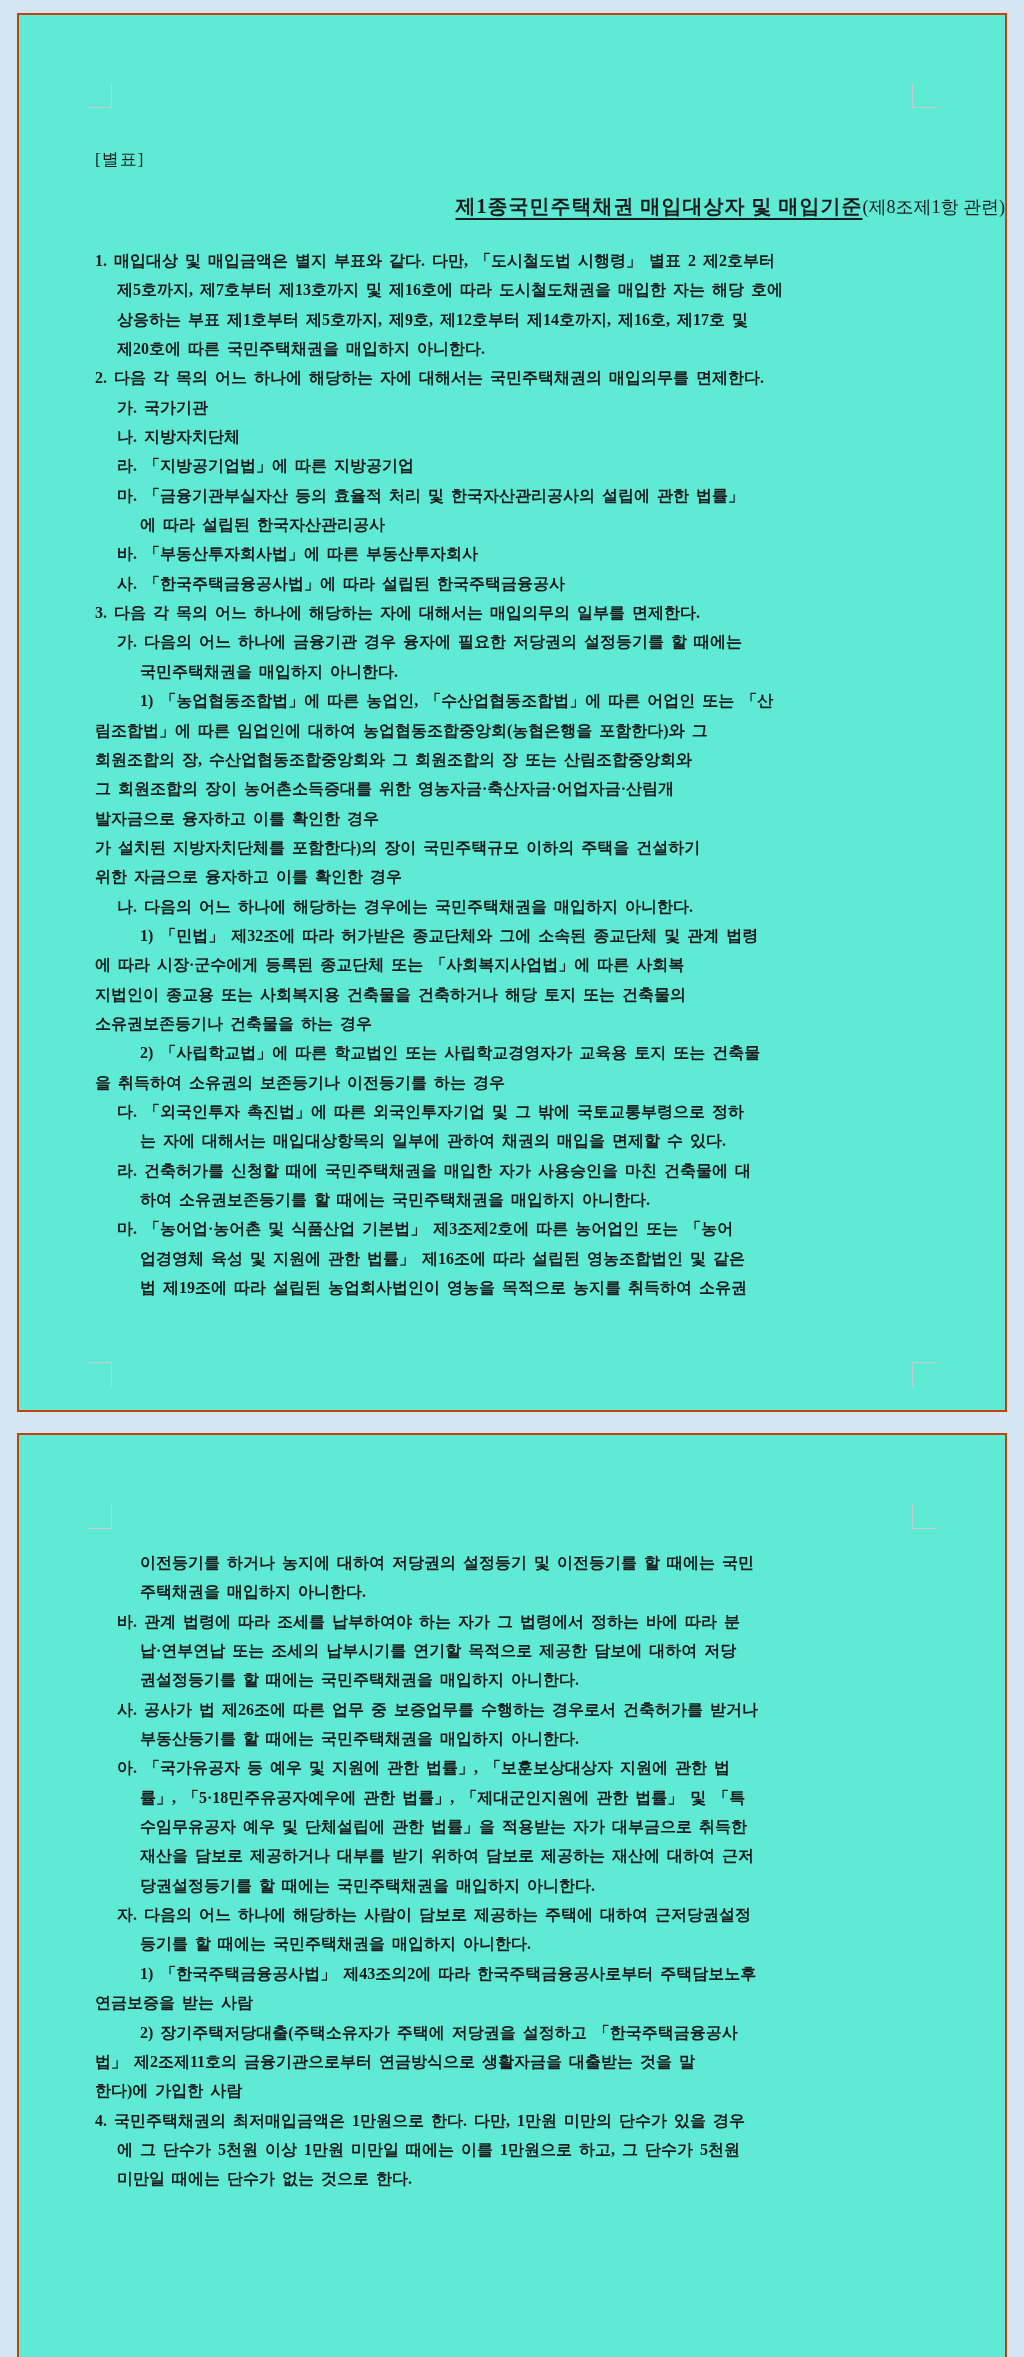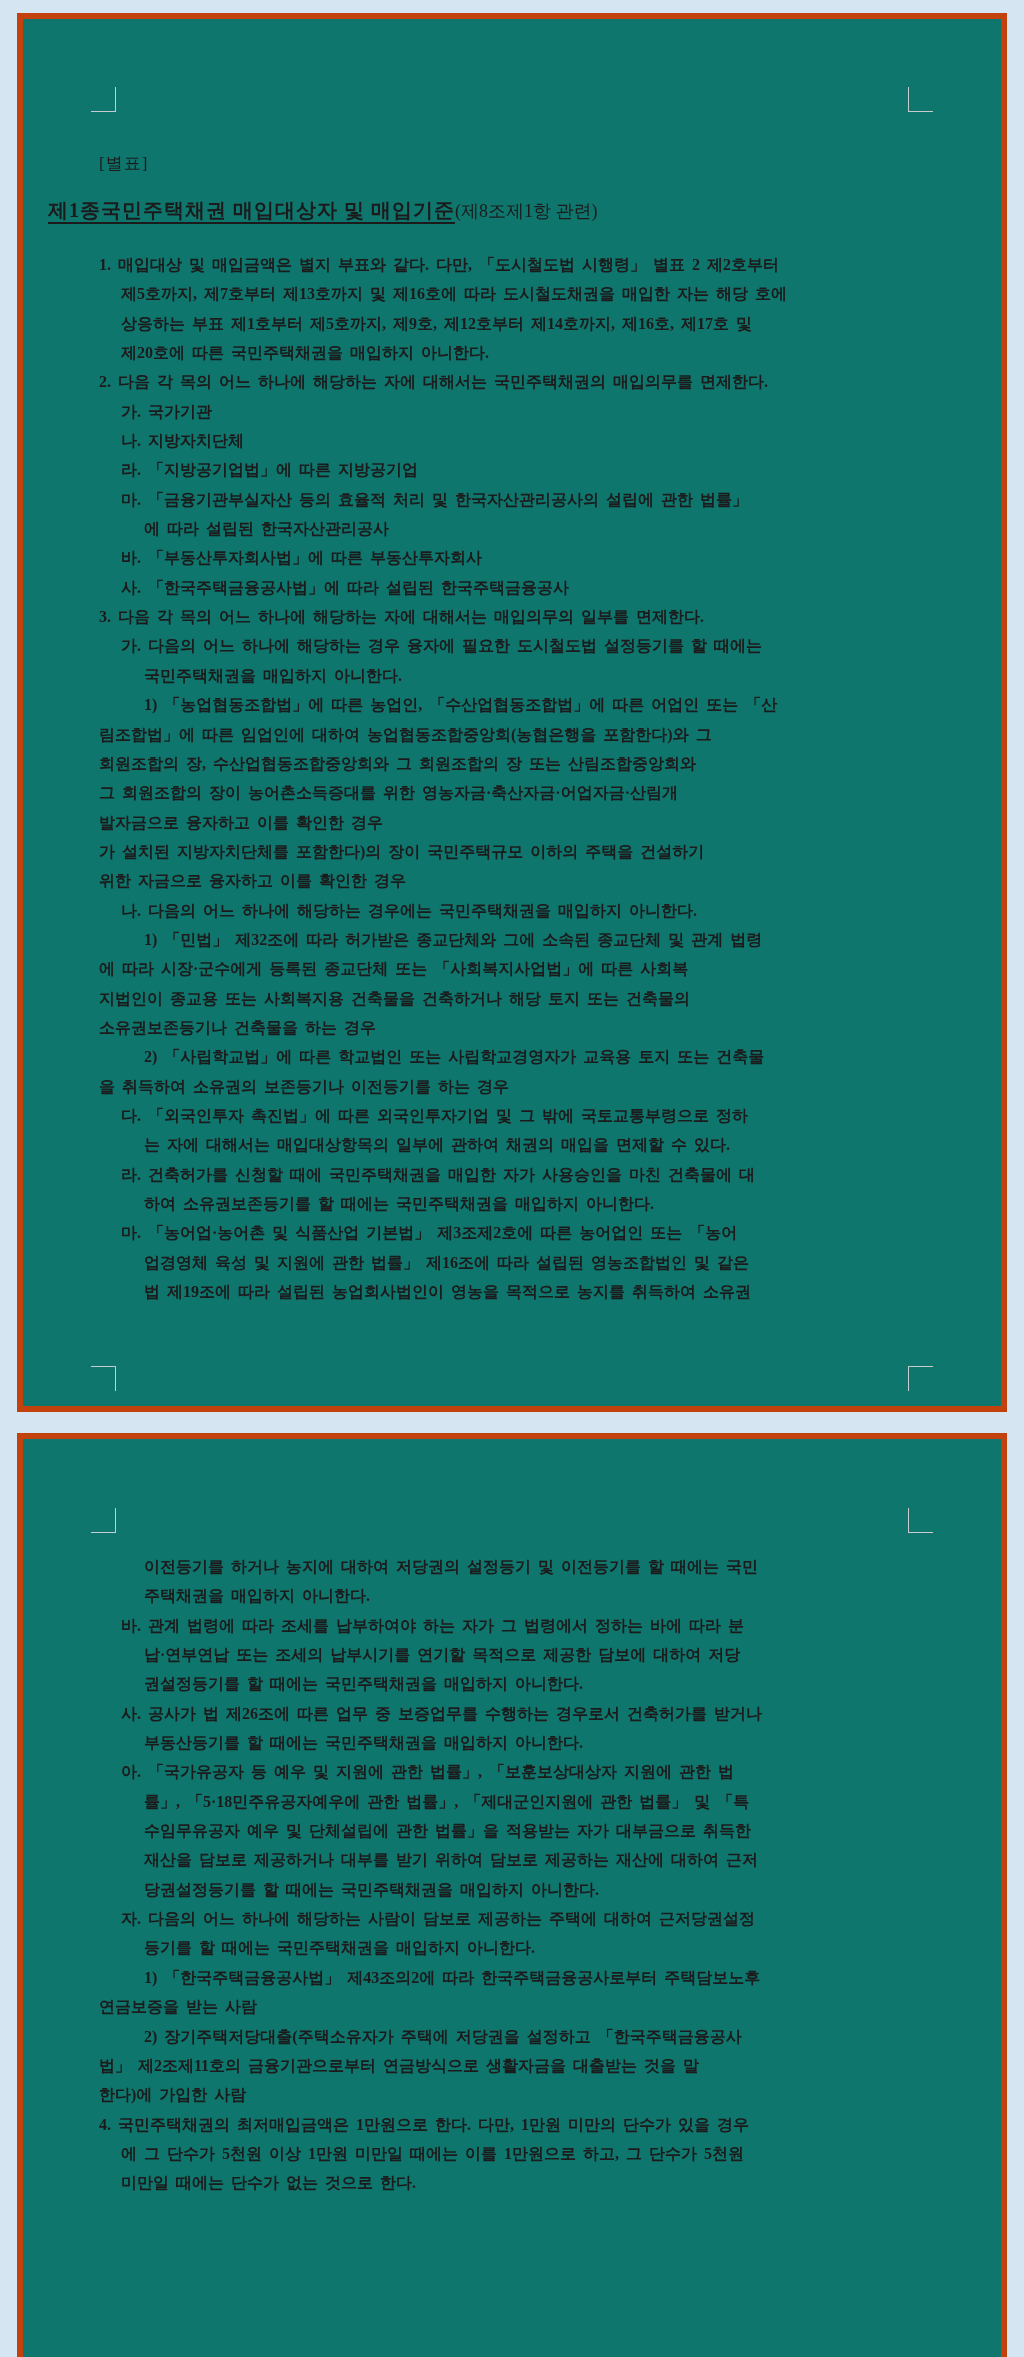--- a/index.html
+++ b/index.html
@@ -10,40 +10,39 @@
     position:relative;
     width:1024px;
     height:2357px;
     background:#d5e5f1;
     overflow:hidden;
   }
   .page{
     position:relative;
     width:990px;
     margin:0 auto;
-    background:#0f766e;
-    border:6px solid #c2410c;
+    background:#5eead4;
+    border:2px solid #c2410c;
     box-sizing:border-box;
     color:#1b1b1b;
   }
   .page-1{ margin-top:13px; height:1399px; }
   .page-2{ margin-top:21px; height:1500px; }
   .doc-label{
     position:absolute;
     left:76px; top:133px;
     font-size:17px;
     letter-spacing:1px;
   }
   .doc-title{
     position:absolute;
     top:178px; left:0; right:0;
-    text-align:left;
+    text-align:right;
     font-size:20px;
     white-space:nowrap;
-    padding-left:25px;
   }
   .doc-title .main{
     font-weight:bold;
     text-decoration:underline;
     text-underline-offset:5px;
     text-decoration-thickness:1.5px;
     letter-spacing:1px;
   }
   .doc-title .suffix{
     font-weight:normal;
@@ -101,21 +100,21 @@
         <div class="line ind1">제20호에 따른 국민주택채권을 매입하지 아니한다.</div>
         <div class="line ind0">2. 다음 각 목의 어느 하나에 해당하는 자에 대해서는 국민주택채권의 매입의무를 면제한다.</div>
         <div class="line ind1">가. 국가기관</div>
         <div class="line ind1">나. 지방자치단체</div>
         <div class="line ind1">라. 「지방공기업법」에 따른 지방공기업</div>
         <div class="line ind1">마. 「금융기관부실자산 등의 효율적 처리 및 한국자산관리공사의 설립에 관한 법률」</div>
         <div class="line ind2">에 따라 설립된 한국자산관리공사</div>
         <div class="line ind1">바. 「부동산투자회사법」에 따른 부동산투자회사</div>
         <div class="line ind1">사. 「한국주택금융공사법」에 따라 설립된 한국주택금융공사</div>
         <div class="line ind0">3. 다음 각 목의 어느 하나에 해당하는 자에 대해서는 매입의무의 일부를 면제한다.</div>
-        <div class="line ind1">가. 다음의 어느 하나에 해당하는 경우 융자에 필요한 도시철도법 설정등기를 할 때에는</div>
+        <div class="line ind1">가. 다음의 어느 하나에 금융기관 경우 융자에 필요한 저당권의 설정등기를 할 때에는</div>
         <div class="line ind2">국민주택채권을 매입하지 아니한다.</div>
         <div class="line ind2">1) 「농업협동조합법」에 따른 농업인, 「수산업협동조합법」에 따른 어업인 또는 「산</div>
         <div class="line ind3">림조합법」에 따른 임업인에 대하여 농업협동조합중앙회(농협은행을 포함한다)와 그</div>
         <div class="line ind3">회원조합의 장, 수산업협동조합중앙회와 그 회원조합의 장 또는 산림조합중앙회와</div>
         <div class="line ind3">그 회원조합의 장이 농어촌소득증대를 위한 영농자금·축산자금·어업자금·산림개</div>
         <div class="line ind3">발자금으로 융자하고 이를 확인한 경우</div>
         <div class="line ind3">가 설치된 지방자치단체를 포함한다)의 장이 국민주택규모 이하의 주택을 건설하기</div>
         <div class="line ind3">위한 자금으로 융자하고 이를 확인한 경우</div>
         <div class="line ind1">나. 다음의 어느 하나에 해당하는 경우에는 국민주택채권을 매입하지 아니한다.</div>
         <div class="line ind2">1) 「민법」 제32조에 따라 허가받은 종교단체와 그에 소속된 종교단체 및 관계 법령</div>

